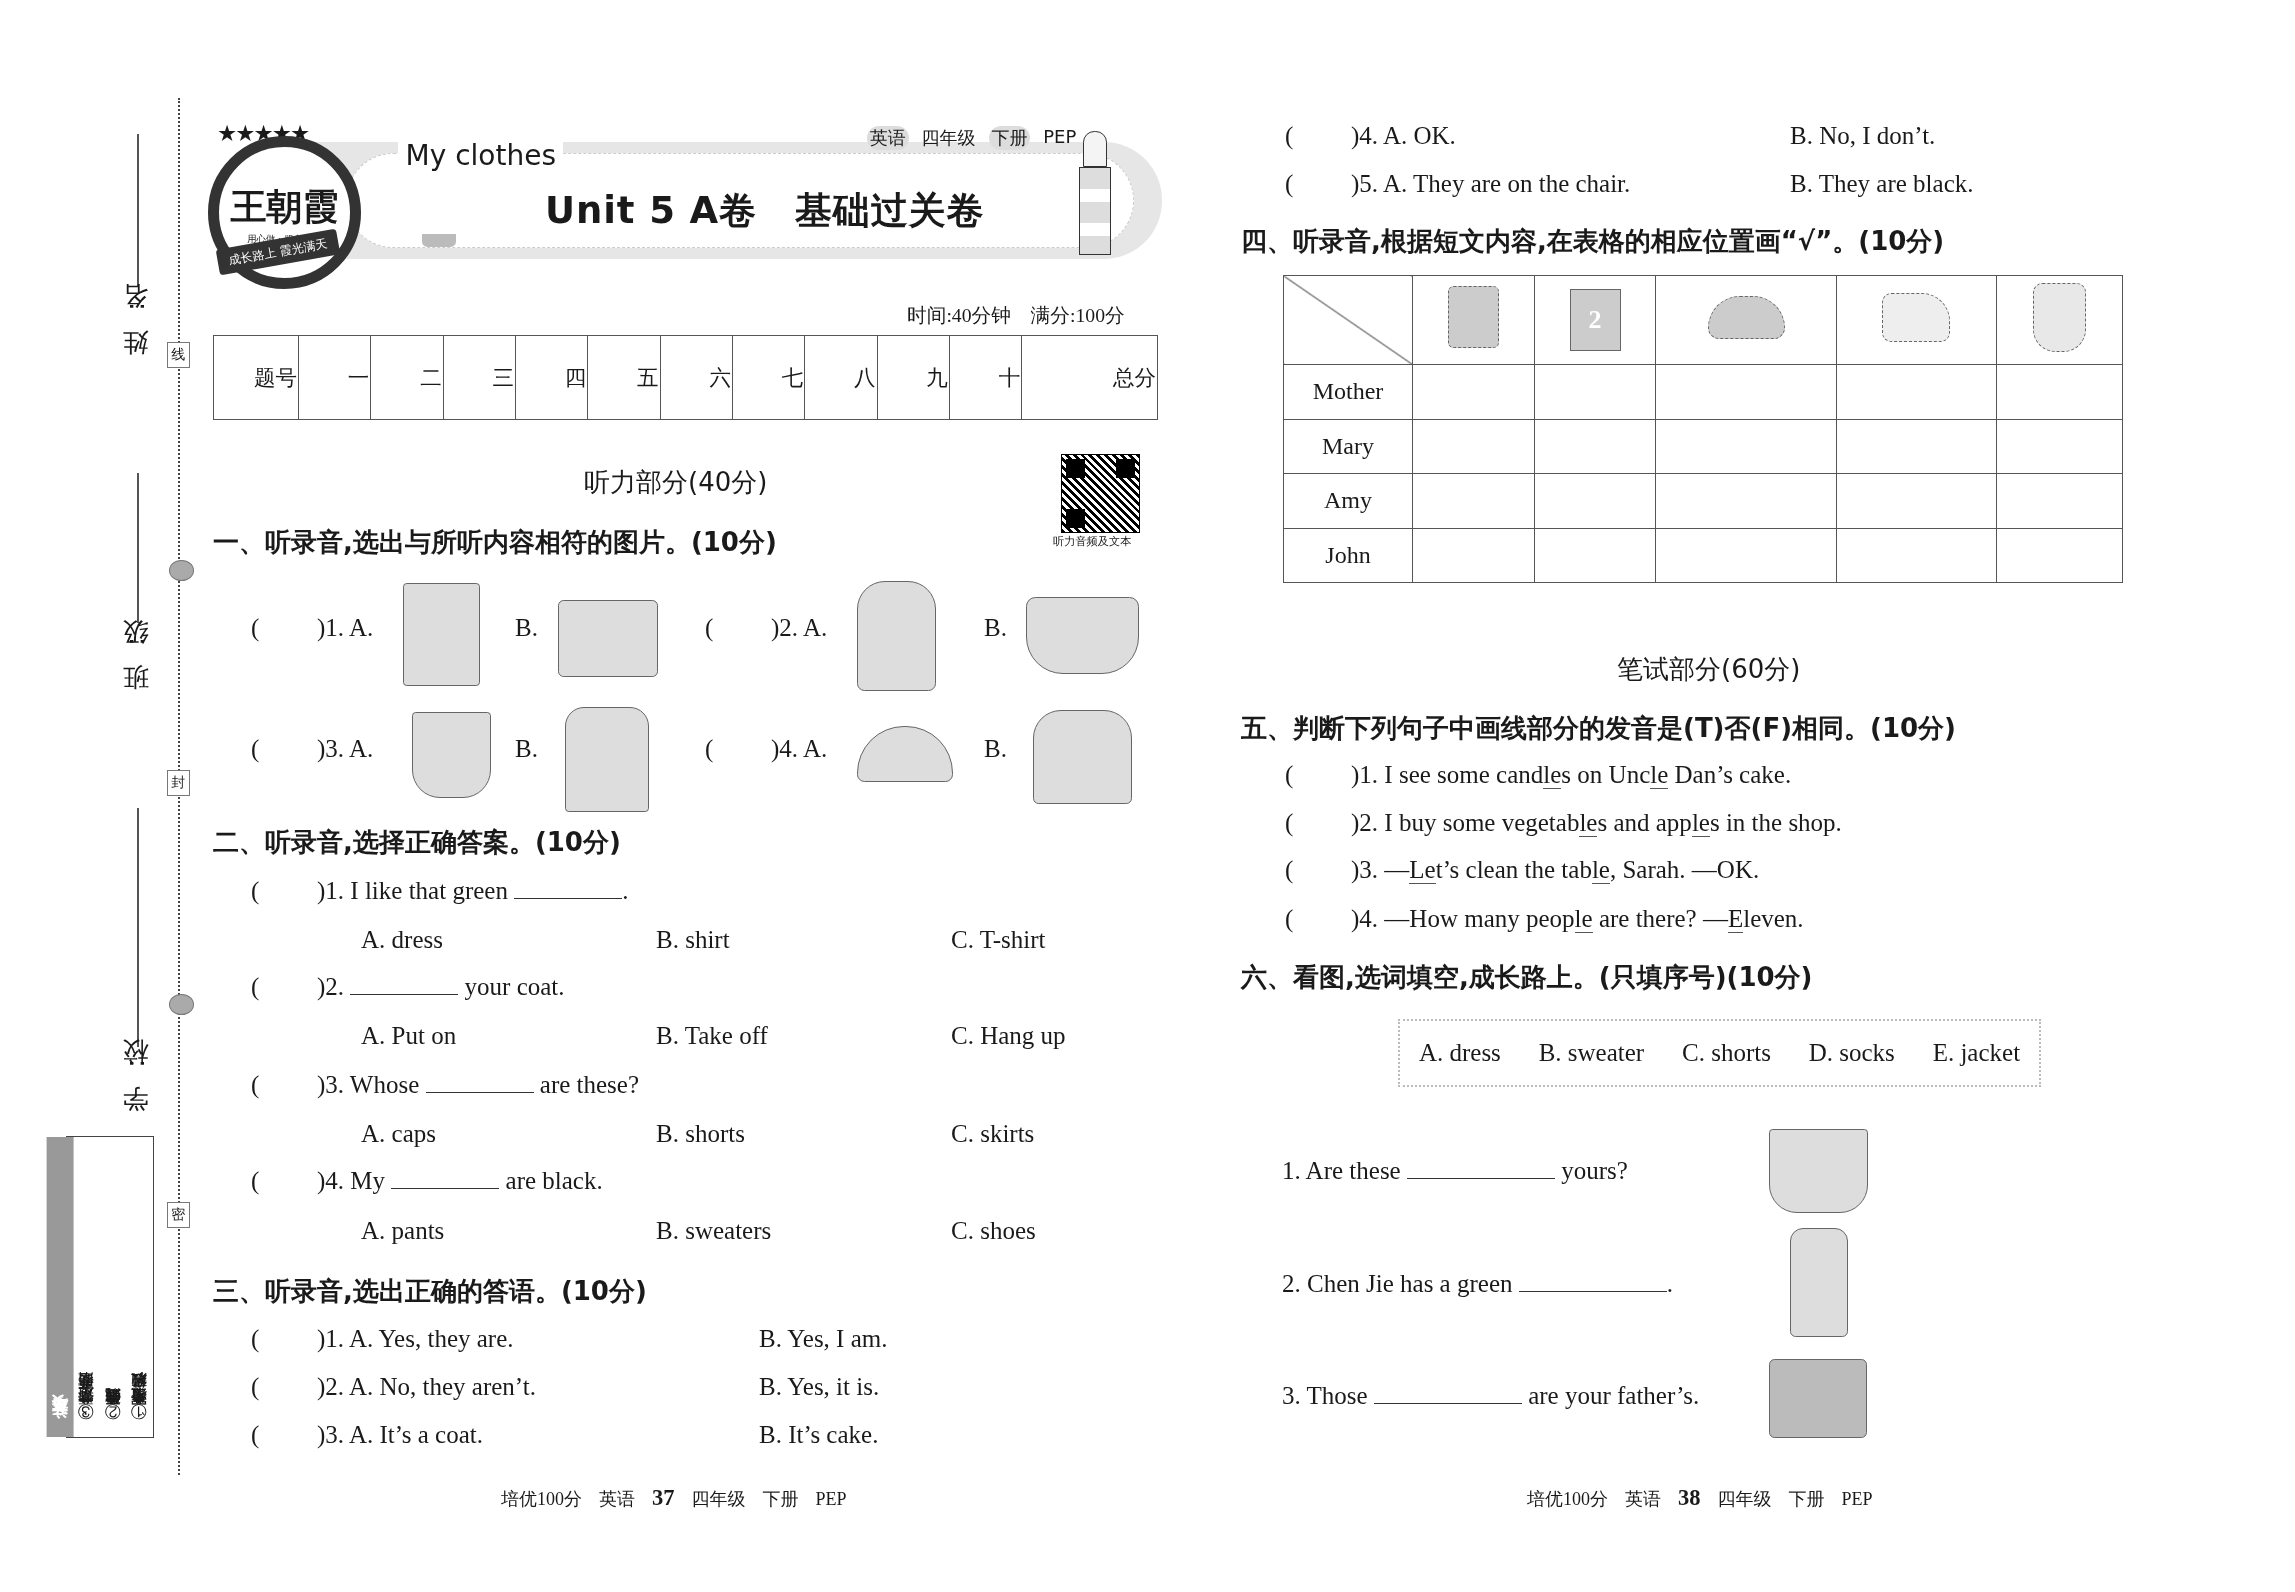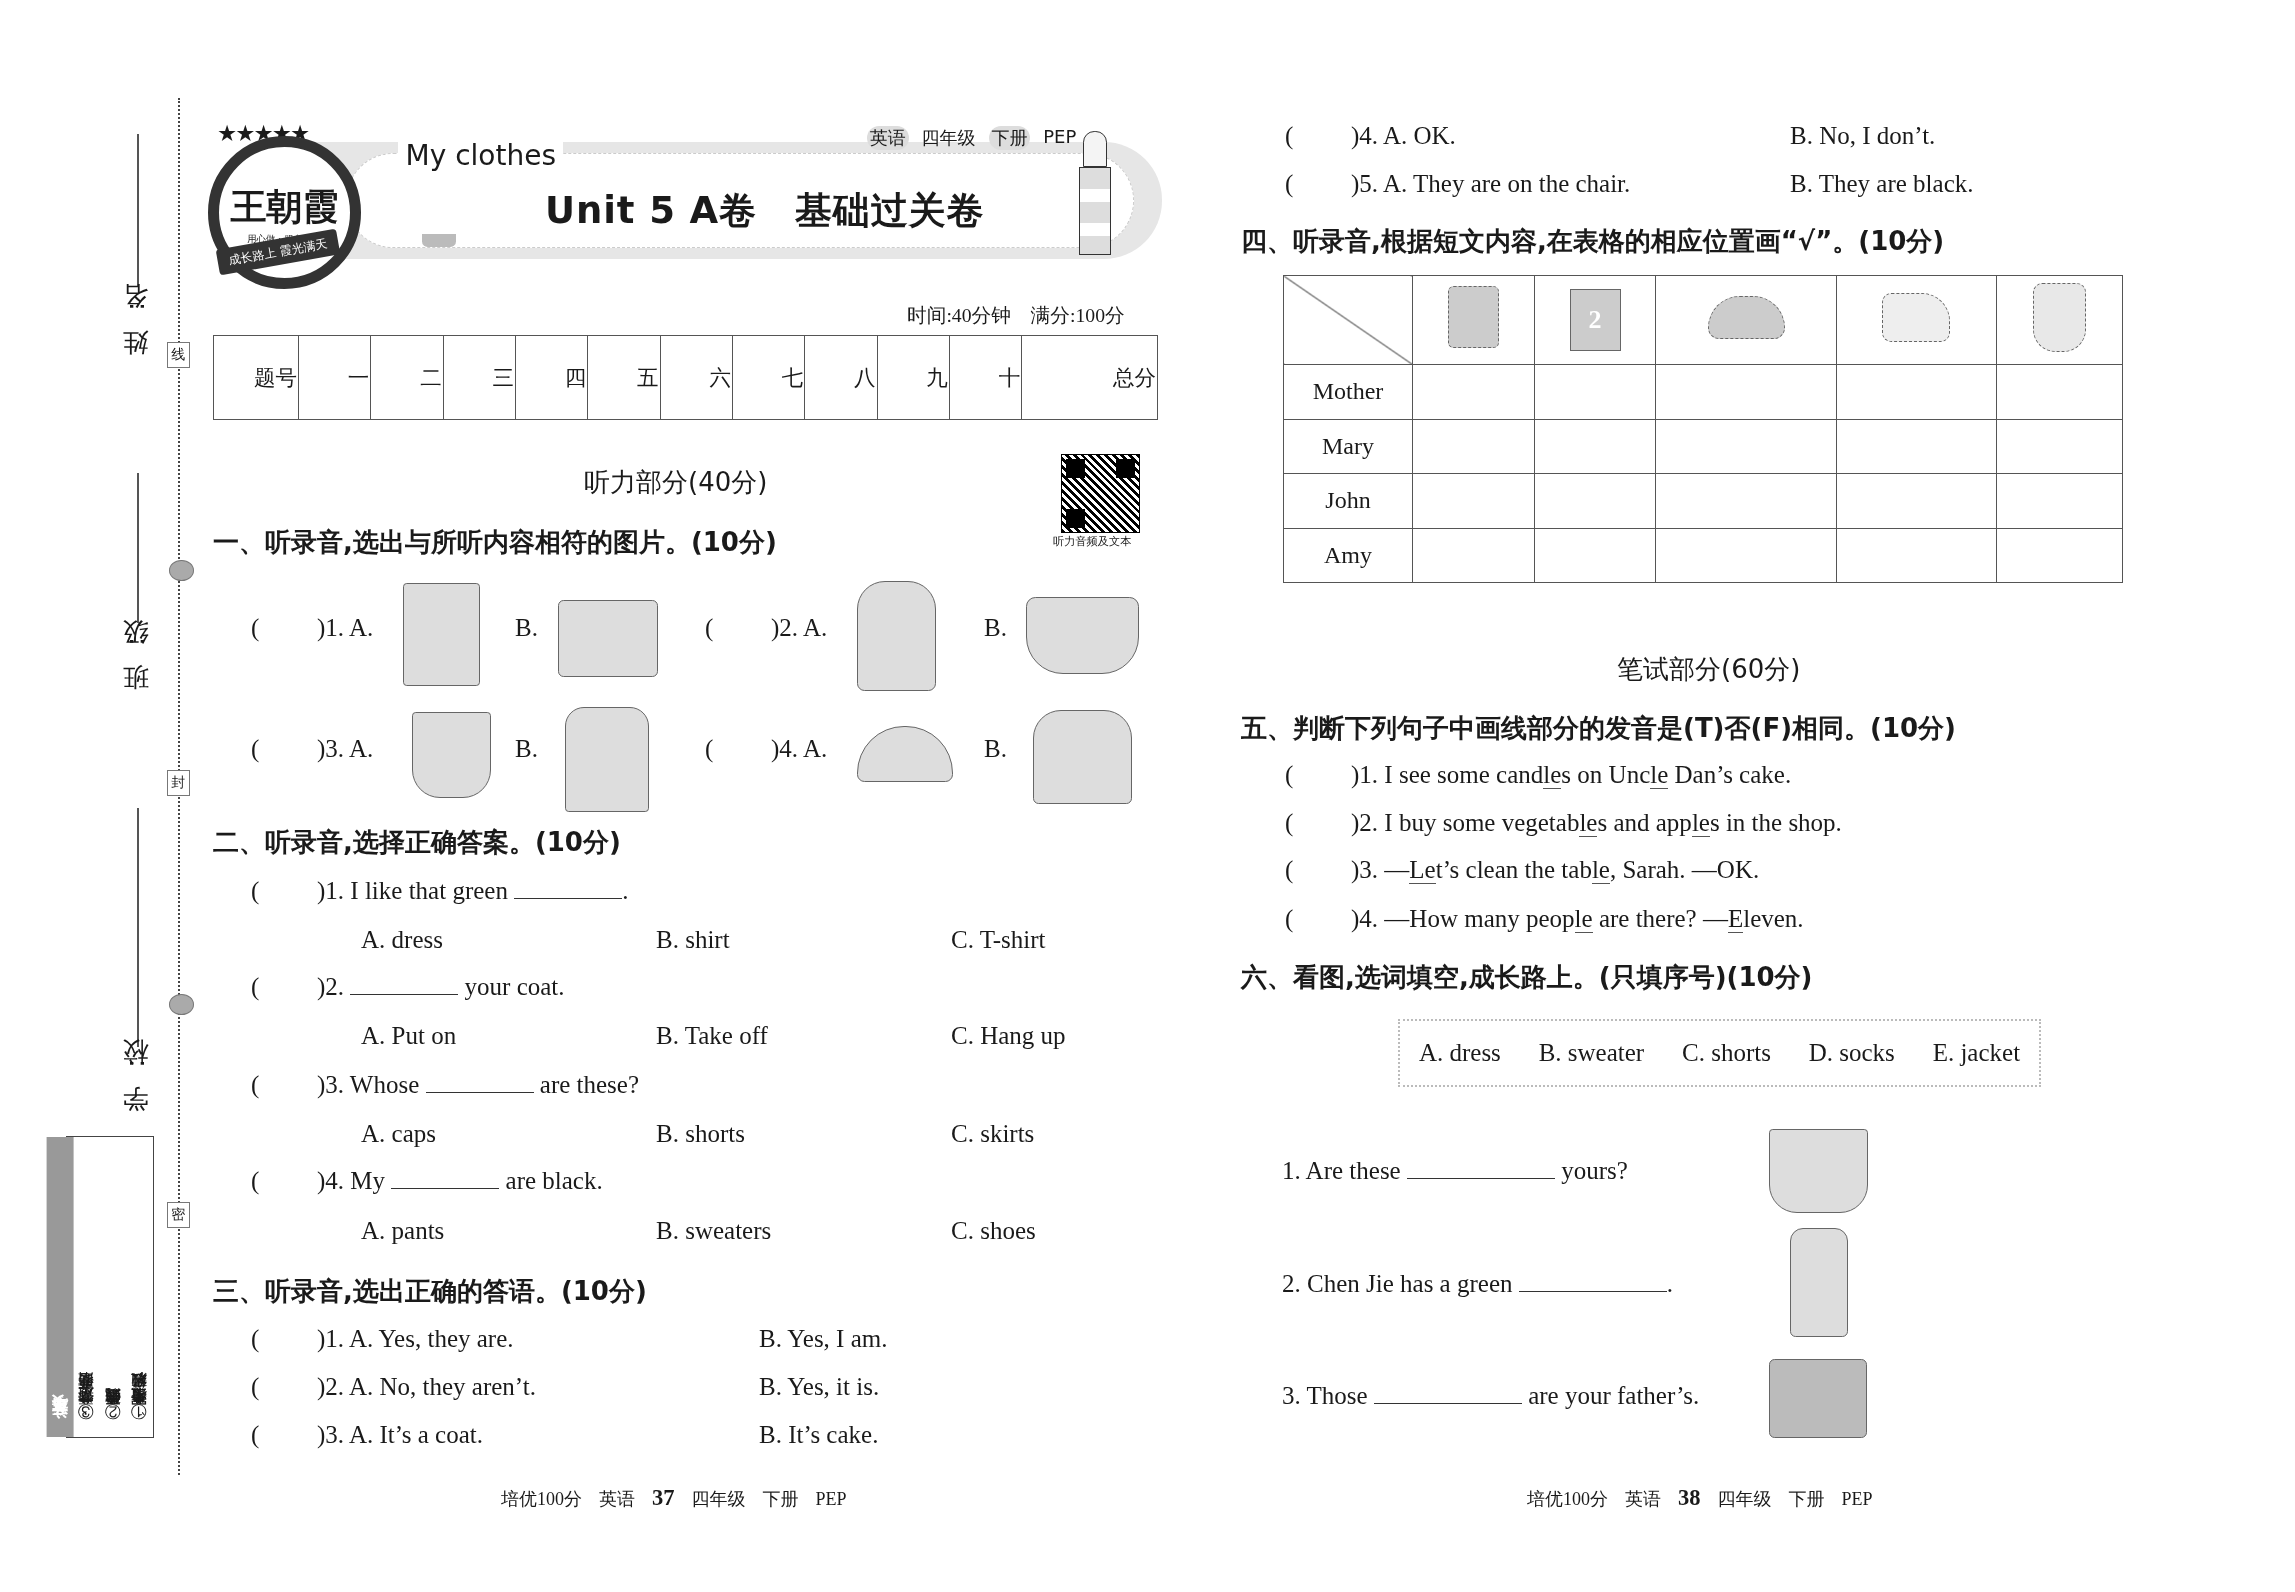--- a/index.html
+++ b/index.html
@@ -223,29 +223,29 @@
       </tr>
   <tr>
         <td>Mary</td>
         <td></td>
         <td></td>
         <td></td>
         <td></td>
         <td></td>
       </tr>
   <tr>
+        <td>Amy</td>
+        <td></td>
+        <td></td>
+        <td></td>
+        <td></td>
+        <td></td>
+      </tr>
+  <tr>
         <td>John</td>
-        <td></td>
-        <td></td>
-        <td></td>
-        <td></td>
-        <td></td>
-      </tr>
-  <tr>
-        <td>Amy</td>
         <td></td>
         <td></td>
         <td></td>
         <td></td>
         <td></td>
       </tr>
 </tbody>
   </table>
 
 <div class="part sans" style="left:1617px;top:652px">笔试部分(60分)</div>

